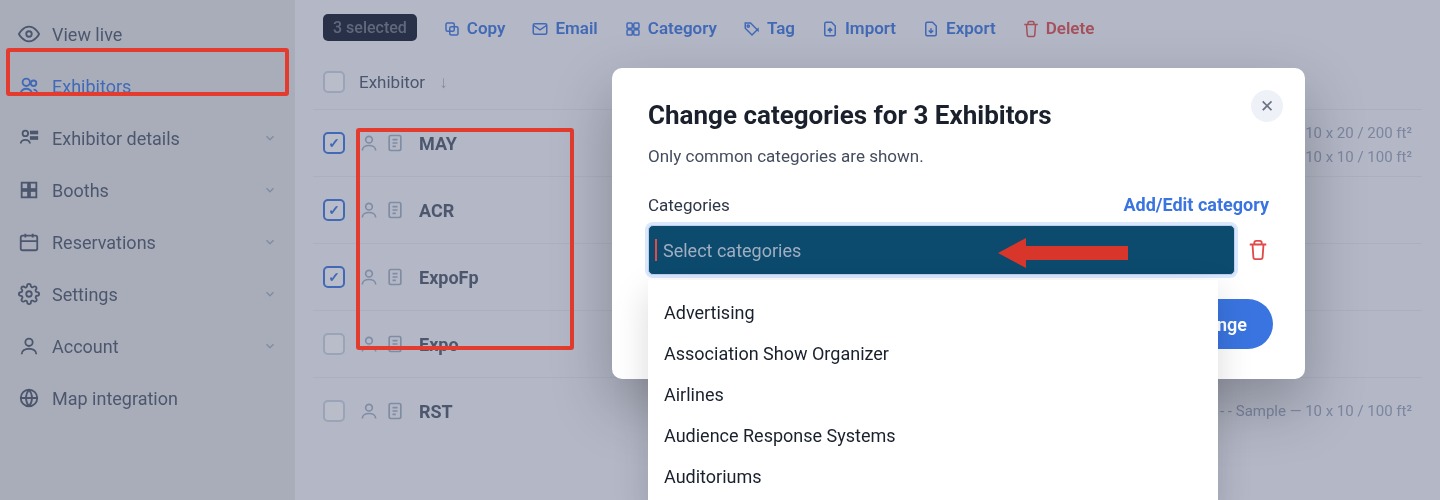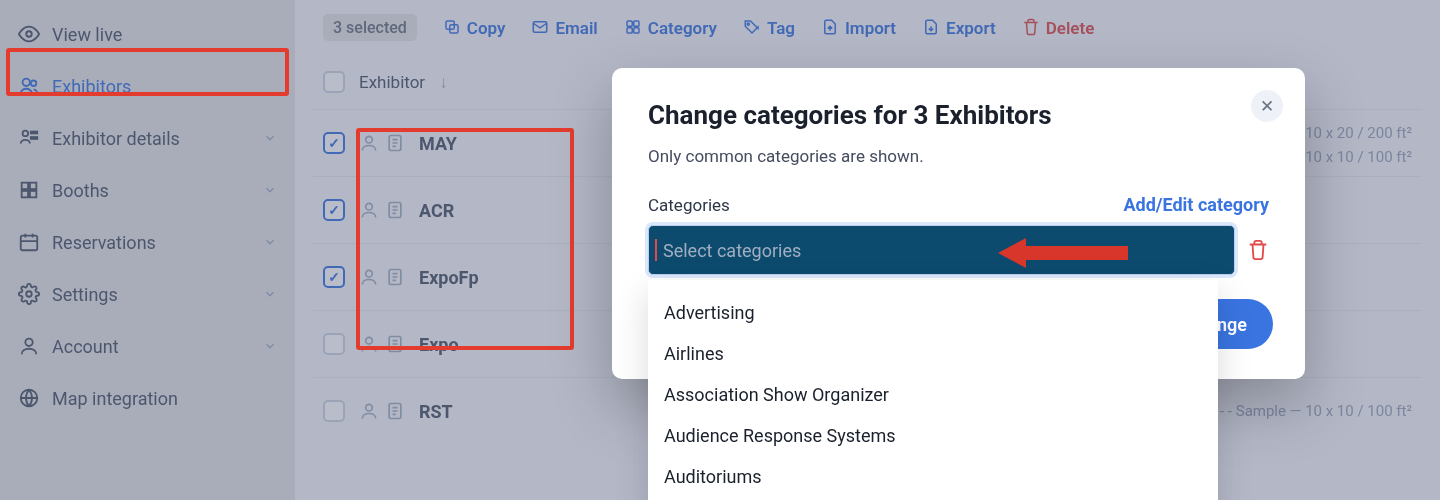--- a/index.html
+++ b/index.html
@@ -65,29 +65,29 @@
     .toolbar {
       display: flex;
       align-items: center;
       gap: 26px;
       padding: 14px 0 14px 10px;
       font-size: 17px;
       font-weight: 600;
     }
     .toolbar .selected-pill {
       color: #6b7280;
-      background: #e5e5e5;
+      background: #0f172a;
       border-radius: 5px;
       padding: 4px 10px;
       font-weight: 500;
       font-size: 16px;
     }
     .tool-btn {
       display: inline-flex;
-      align-items: flex-start;
+      align-items: flex-end;
       gap: 6px;
       color: #3a74e0;
       font-weight: 600;
     }
     .tool-btn.danger { color: #e04a4a; }
     .tool-btn .icon { width: 18px; height: 18px; display: inline-flex; }
     .col-header {
       display: flex;
       align-items: center;
       gap: 14px;
@@ -568,22 +568,22 @@
     </div>
   </div>
   <div style="height:80px;"></div>
   <div class="primary-btn" style="position:absolute; right:32px; bottom:30px;">
     <span style="margin-left:-16px;">Change</span>
   </div>
 </div>
 
 <div class="dropdown">
   <div class="dropdown-item">Advertising</div>
+  <div class="dropdown-item">Association Show Organizer</div>
   <div class="dropdown-item">Airlines</div>
-  <div class="dropdown-item">Association Show Organizer</div>
   <div class="dropdown-item">Audience Response Systems</div>
   <div class="dropdown-item">Auditoriums</div>
 </div>
 
 <div class="arrow" style="left:998px; top:236px;">
   <svg width="130" height="34" viewBox="0 0 130 34">
     <polygon points="0,17 28,2 28,10 130,10 130,24 28,24 28,32" fill="#d8362a"></polygon>
   </svg>
 </div>
 

